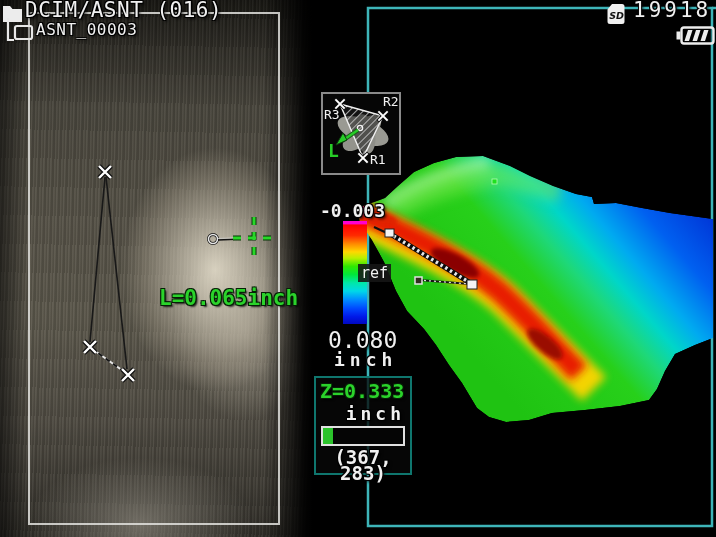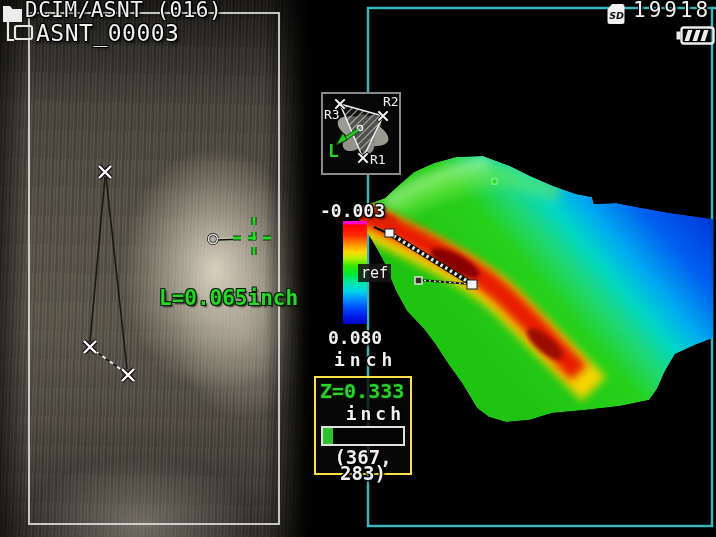--- a/index.html
+++ b/index.html
@@ -23,38 +23,38 @@
       radial-gradient(ellipse 150px 90px at 140px 525px, rgba(165,160,148,.55), rgba(0,0,0,0) 75%),
       repeating-linear-gradient(92deg, rgba(255,255,255,.045) 0 1px, rgba(0,0,0,.13) 2px 4px, rgba(255,255,255,.03) 4px 5px, rgba(0,0,0,.09) 6px 7px),
       linear-gradient(180deg,#181713 0%,#2e2c26 8%,#4a473e 20%,#575348 40%,#5d594d 60%,#514d44 78%,#3e3b34 92%,#302e28 100%);}
   #left-frame{left:28px;top:12px;width:252px;height:513px;box-sizing:border-box;
     border:2px solid rgba(226,226,222,.85);}
 
   #length-label{left:159px;top:246px;font-size:21px;font-weight:bold;}
 
   
   #folder-label{left:25px;top:-2px;font-size:21px;letter-spacing:.5px;}
-  #file-label{left:36px;top:20px;font-size:23px;letter-spacing:.5px;}
+  #file-label{left:36px;top:20px;font-size:16px;letter-spacing:.5px;}
   #counter-label{left:633px;top:-2px;font-size:21px;letter-spacing:3px;}
 
   
   #scale-top{left:320px;top:200px;font-size:18px;font-weight:bold;}
   #scale-bar{left:343px;top:221px;width:24px;height:103px;
     background:linear-gradient(180deg,
       #ff00d0 0%,#ff00d0 2.5%,#ff0000 4%,#ff2a00 14%,#ff8800 22%,#ffd800 30%,
       #b8f000 36%,#30e800 44%,#00e83c 52%,#00e8a8 60%,#00d8e8 68%,#0090ff 76%,
       #0048ff 85%,#0018e8 93%,#0008c0 100%);}
   #scale-ref{left:358px;top:264px;font-size:15px;color:#f2f2f2;
     background:rgba(22,22,22,.88);padding:0 3px;}
-  #scale-bottom{left:328px;top:327px;font-size:18px;font-weight:bold;}
+  #scale-bottom{left:328px;top:327px;font-size:23px;font-weight:normal;}
   #scale-unit{left:334px;top:349px;font-size:18px;font-weight:bold;letter-spacing:5px;}
 
   
   #z-box{left:314px;top:376px;width:98px;height:99px;box-sizing:border-box;
-    border:2px solid #fde047;background:rgba(8,8,8,.78);}
+    border:2px solid #0f766e;background:rgba(8,8,8,.78);}
   #z-value{margin-top:1px;padding-left:4px;font-size:20px;font-weight:bold;}
   #z-unit{text-align:right;padding-right:5px;font-size:18px;font-weight:bold;letter-spacing:4px;}
   #z-progress{margin:2px auto 3px auto;width:84px;height:20px;box-sizing:border-box;
     border:2px solid #e0e0e0;background:#050505;}
   #z-progress-fill{height:100%;background:#2bc32b;}
   .coord-line{text-align:center;font-size:19px;font-weight:bold;line-height:16px;}
 
   
   #ref-thumb{left:321px;top:92px;width:80px;height:83px;box-sizing:border-box;
     border:2px solid #8a8a8a;background:#060606;}

